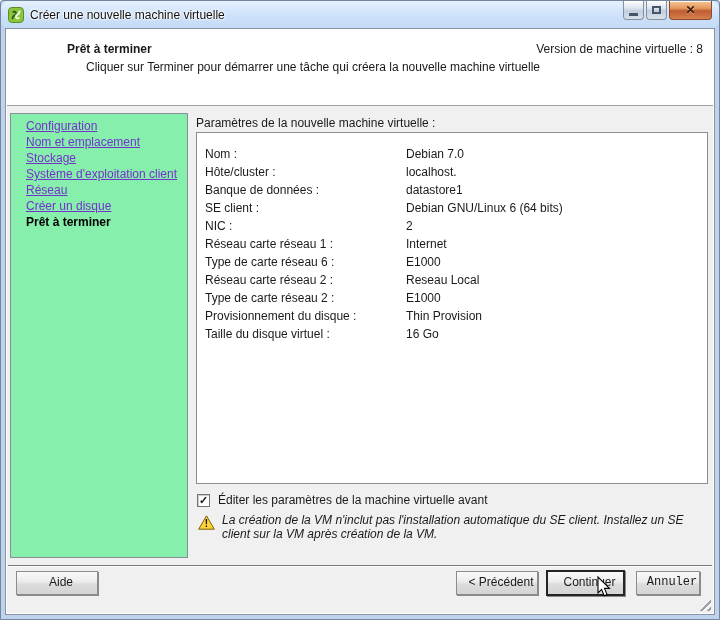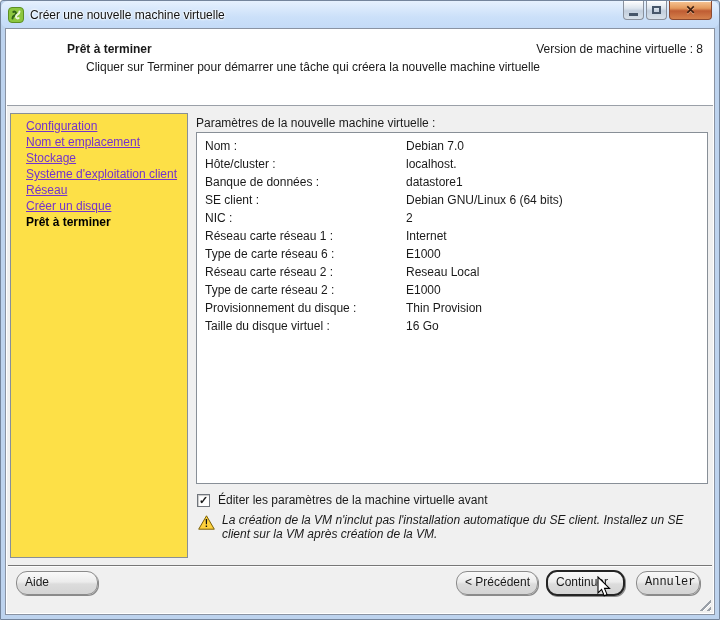--- a/index.html
+++ b/index.html
@@ -35,48 +35,48 @@
 
   
   .wiz-header { position:absolute; left:1px; right:1px; top:1px; height:76px;
                 background:#fff; border-bottom:1px solid #9aa0a8; }
   .wiz-title { position:absolute; left:60px; top:12px; font-weight:bold; }
   .wiz-sub { position:absolute; left:79px; top:30px; }
   .wiz-version { position:absolute; right:10px; top:12px; }
 
   
   .sidebar { position:absolute; left:4px; top:84px; width:178px; height:445px;
-             background:#fde047; border:1px solid #888f97; padding:4px 0 0 15px; }
+             background:#86efac; border:1px solid #888f97; padding:4px 0 0 15px; }
   .nav-item { height:16px; line-height:16px; white-space:nowrap; }
   .nav-link { color:#7433cc; text-decoration:underline; cursor:pointer; }
   .nav-current { font-weight:bold; color:#000; }
 
   
   .params-label { position:absolute; left:190px; top:87px; }
   .params-box { position:absolute; left:190px; top:103px; width:512px; height:352px;
-                background:#fff; border:1px solid #888f97; padding-top:4px; overflow:hidden; }
+                background:#fff; border:1px solid #888f97; padding-top:12px; overflow:hidden; }
   .prow { display:flex; height:18px; align-items:center; padding-left:8px; }
   .pname { width:201px; flex:0 0 auto; }
   .pval  { flex:1; }
 
   .chk-row { position:absolute; left:191px; top:464px; display:flex; align-items:center; }
   .checkbox { width:13px; height:13px; background:#fff; border:1px solid #70757c;
               box-shadow:inset 1px 1px 1px rgba(0,0,0,.22); margin-right:8px;
               font-size:11px; font-weight:bold; line-height:11px; text-align:center; cursor:default; }
   .warning-row { position:absolute; left:191px; top:484px; display:flex; width:514px; }
   .warn-icon { flex:0 0 auto; margin:2px 7px 0 1px; }
   .warn-text { line-height:14px;font-style:italic; }
 
   
   .separator { position:absolute; left:2px; right:2px; top:536px; height:2px;
                border-top:1px solid #777; border-bottom:1px solid #fdfdfd; }
   .btn { position:absolute; height:24px; top:542px;
          background:linear-gradient(#f9f9f9,#ececec 45%,#dcdcdc 55%,#d4d4d4);
-         border:1px solid #8b8b8b; border-radius:11px; box-shadow:1px 1px 0 rgba(55,55,55,.55);
-         font-size:12px; line-height:21px; cursor:default;padding-left:8px; }
+         border:1px solid #8b8b8b; border-radius:0; box-shadow:1px 1px 0 rgba(55,55,55,.55);
+         font-size:12px; text-align:center; line-height:21px; cursor:default;padding-left:8px; }
   .btn-help { left:10px; width:82px; }
   .btn-prev { left:450px; width:82px; }
   .btn-continue { left:540px; top:541px; width:79px; height:26px;
                   border:2px solid #242424; line-height:21px; }
   .btn-cancel { left:630px; width:64px;font-family:Liberation Mono, monospace; }
 
   .cursor { position:absolute; left:591px; top:547px; pointer-events:none; }
   .resize-grip { position:absolute; right:3px; bottom:3px; width:13px; height:13px;
                  background:repeating-linear-gradient(-45deg,#fff 0 1px,#9aa0a8 1px 3px,transparent 3px 5px);
                  clip-path:polygon(100% 0,100% 100%,0 100%); }

